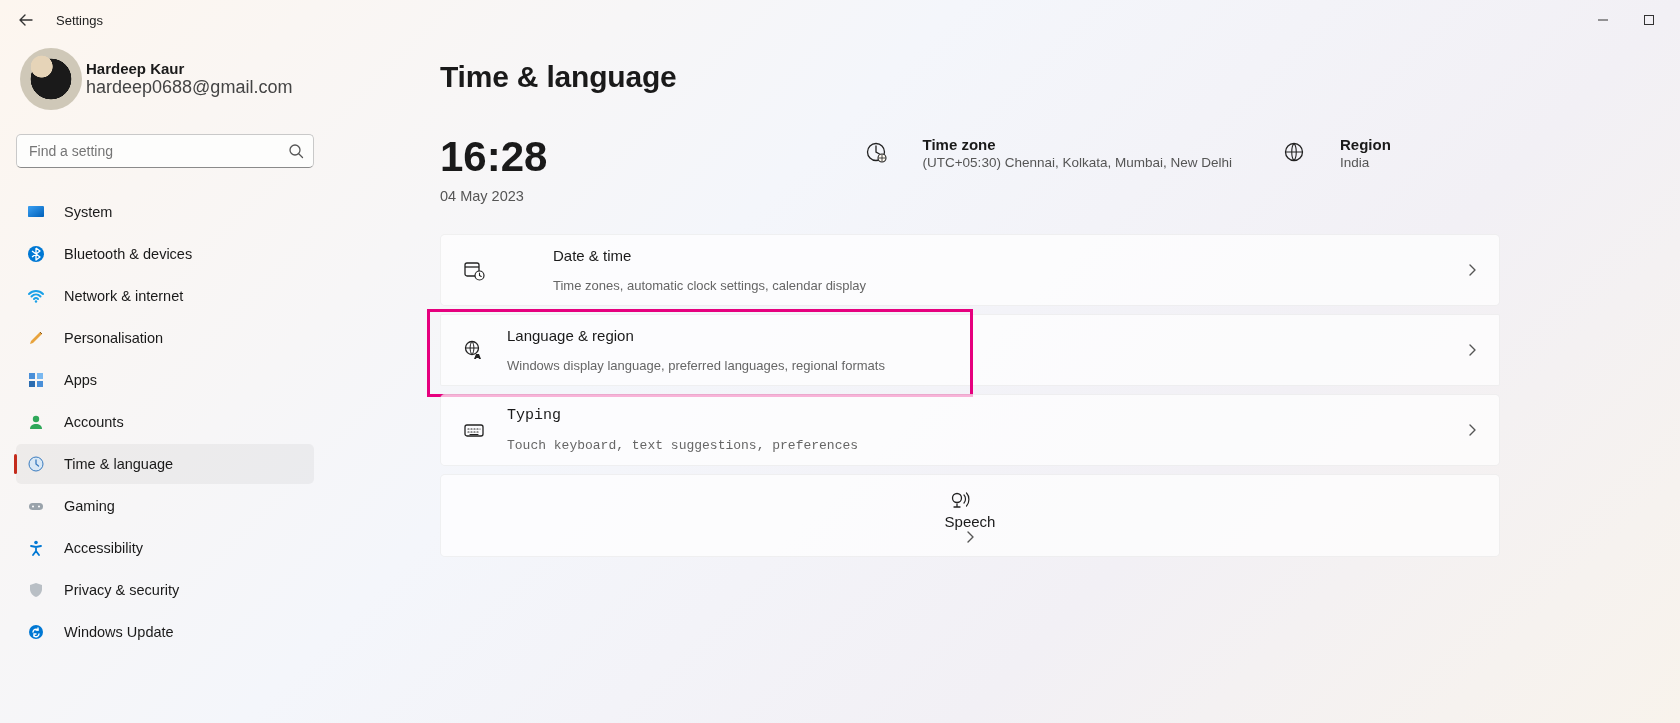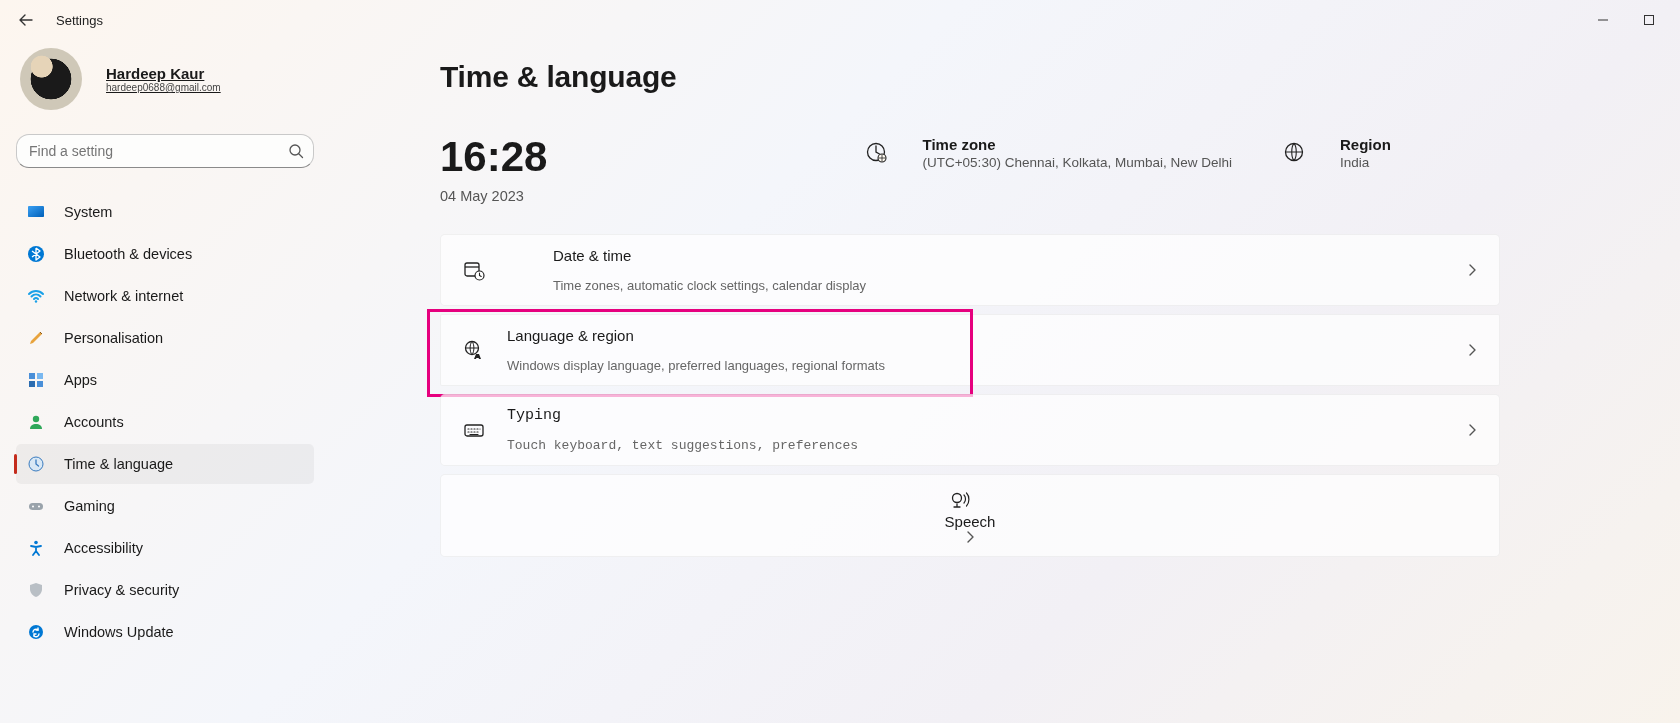--- a/index.html
+++ b/index.html
@@ -54,34 +54,34 @@
     padding: 4px 4px 18px 4px;
     cursor: pointer;
   }
   .avatar {
     width: 62px; height: 62px; border-radius: 50%;
     background: radial-gradient(circle at 35% 30%, #e6d4b8 0 18%, transparent 19%),
                 radial-gradient(circle at 50% 50%, #1a1a1a 0 46%, transparent 47%),
                 linear-gradient(#cfc8b8,#cfc8b8);
     flex-shrink: 0;
   }
-  .account .txt { margin-left: 24px; text-decoration: underline; }
+  .account .txt { margin-left: 4px; }
   .account .name { font-size: 15px; font-weight: 600; }
-  .account .email { font-size: 10px; color: #444; }
+  .account .email { font-size: 18px; color: #444; }
 
   .search {
     position: relative;
     margin-top: 6px;
   }
   .search input {
     width: 100%;
     height: 34px;
     border: 1px solid #c9c9c9;
     border-bottom: 1.5px solid #8a8a8a;
-    border-radius: 13px;
+    border-radius: 5px;
     background: #fdfdfc;
     padding: 0 36px 0 12px;
     font-size: 14px;
     outline: none;
   }
   .search .icon {
     position: absolute; right: 10px; top: 50%; transform: translateY(-50%);
     color: #555;
   }
 

